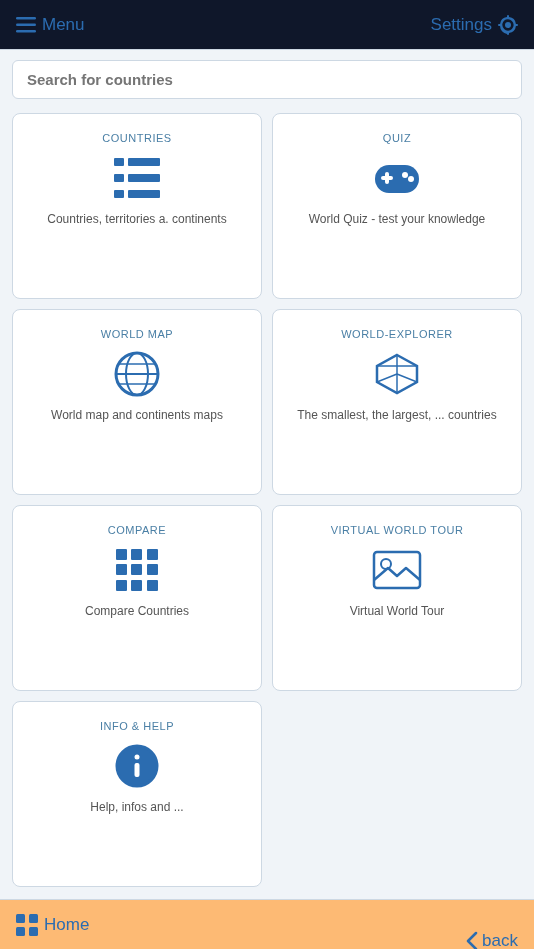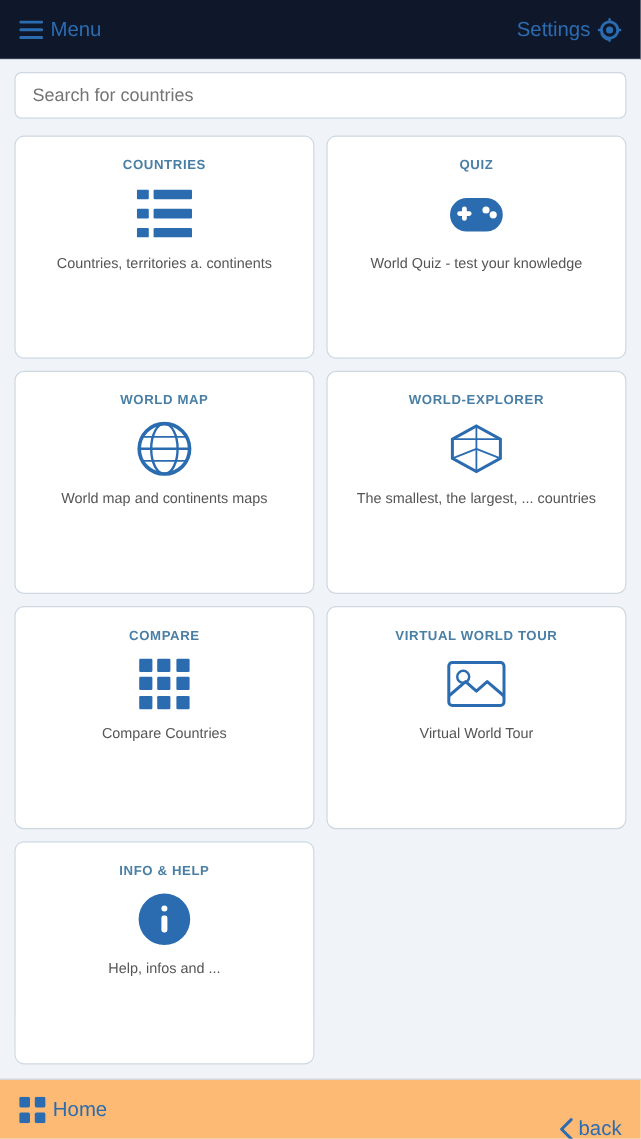--- a/index.html
+++ b/index.html
@@ -45,20 +45,21 @@
     }
     .search-bar input {
       width: 100%;
       padding: 10px 14px;
       border: 1px solid #cdd8e3;
       border-radius: 6px;
       font-size: 15px;
       color: #999;
       background: #fff;
       outline: none;
+      font-weight: bold;
     }
 
     
     .grid {
       display: grid;
       grid-template-columns: 1fr 1fr;
       gap: 10px;
       padding: 4px 12px 12px 12px;
       flex: 1;
     }
@@ -68,21 +69,21 @@
       border-radius: 8px;
       display: flex;
       flex-direction: column;
       align-items: center;
       padding: 18px 10px 16px 10px;
       cursor: pointer;
       gap: 8px;
     }
     .card-title {
       font-size: 11px;
-      font-weight: bold;
+      font-weight: normal;
       color: #4a7fa5;
       letter-spacing: 0.5px;
       text-transform: uppercase;
       text-align: center;
     }
     .card-icon {
       color: #2b6cb0;
       font-size: 42px;
       line-height: 1;
       display: flex;

